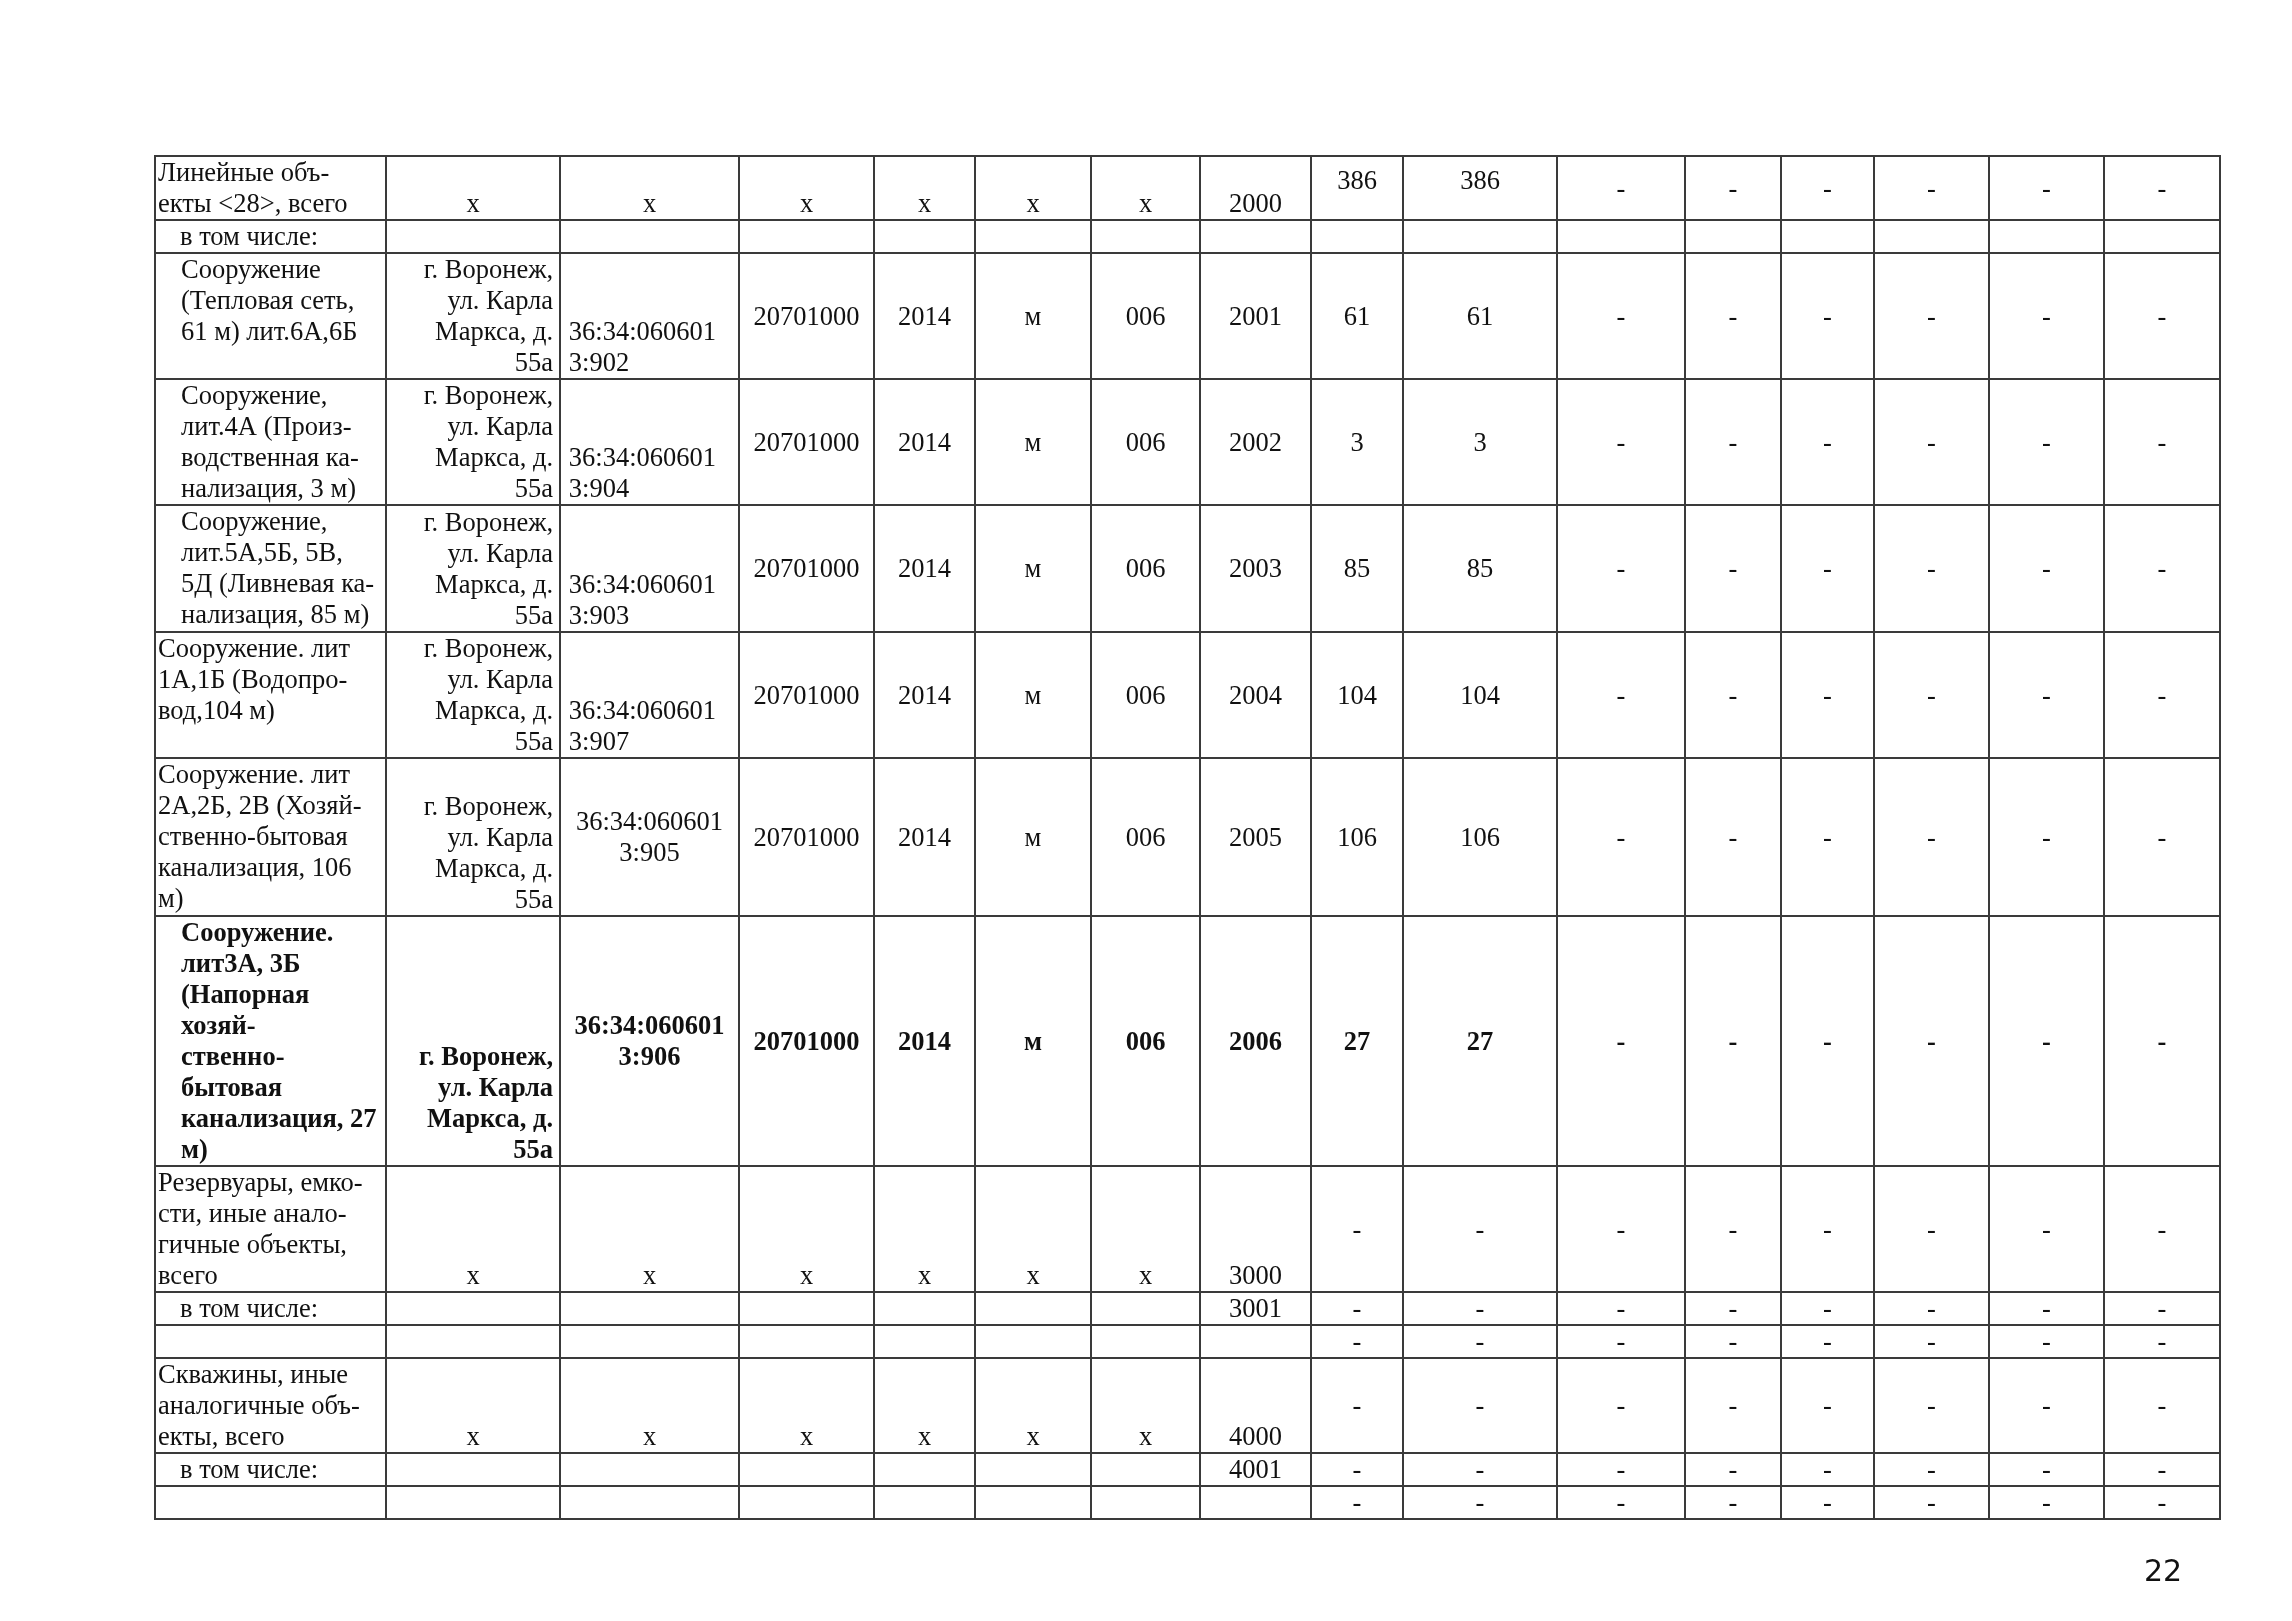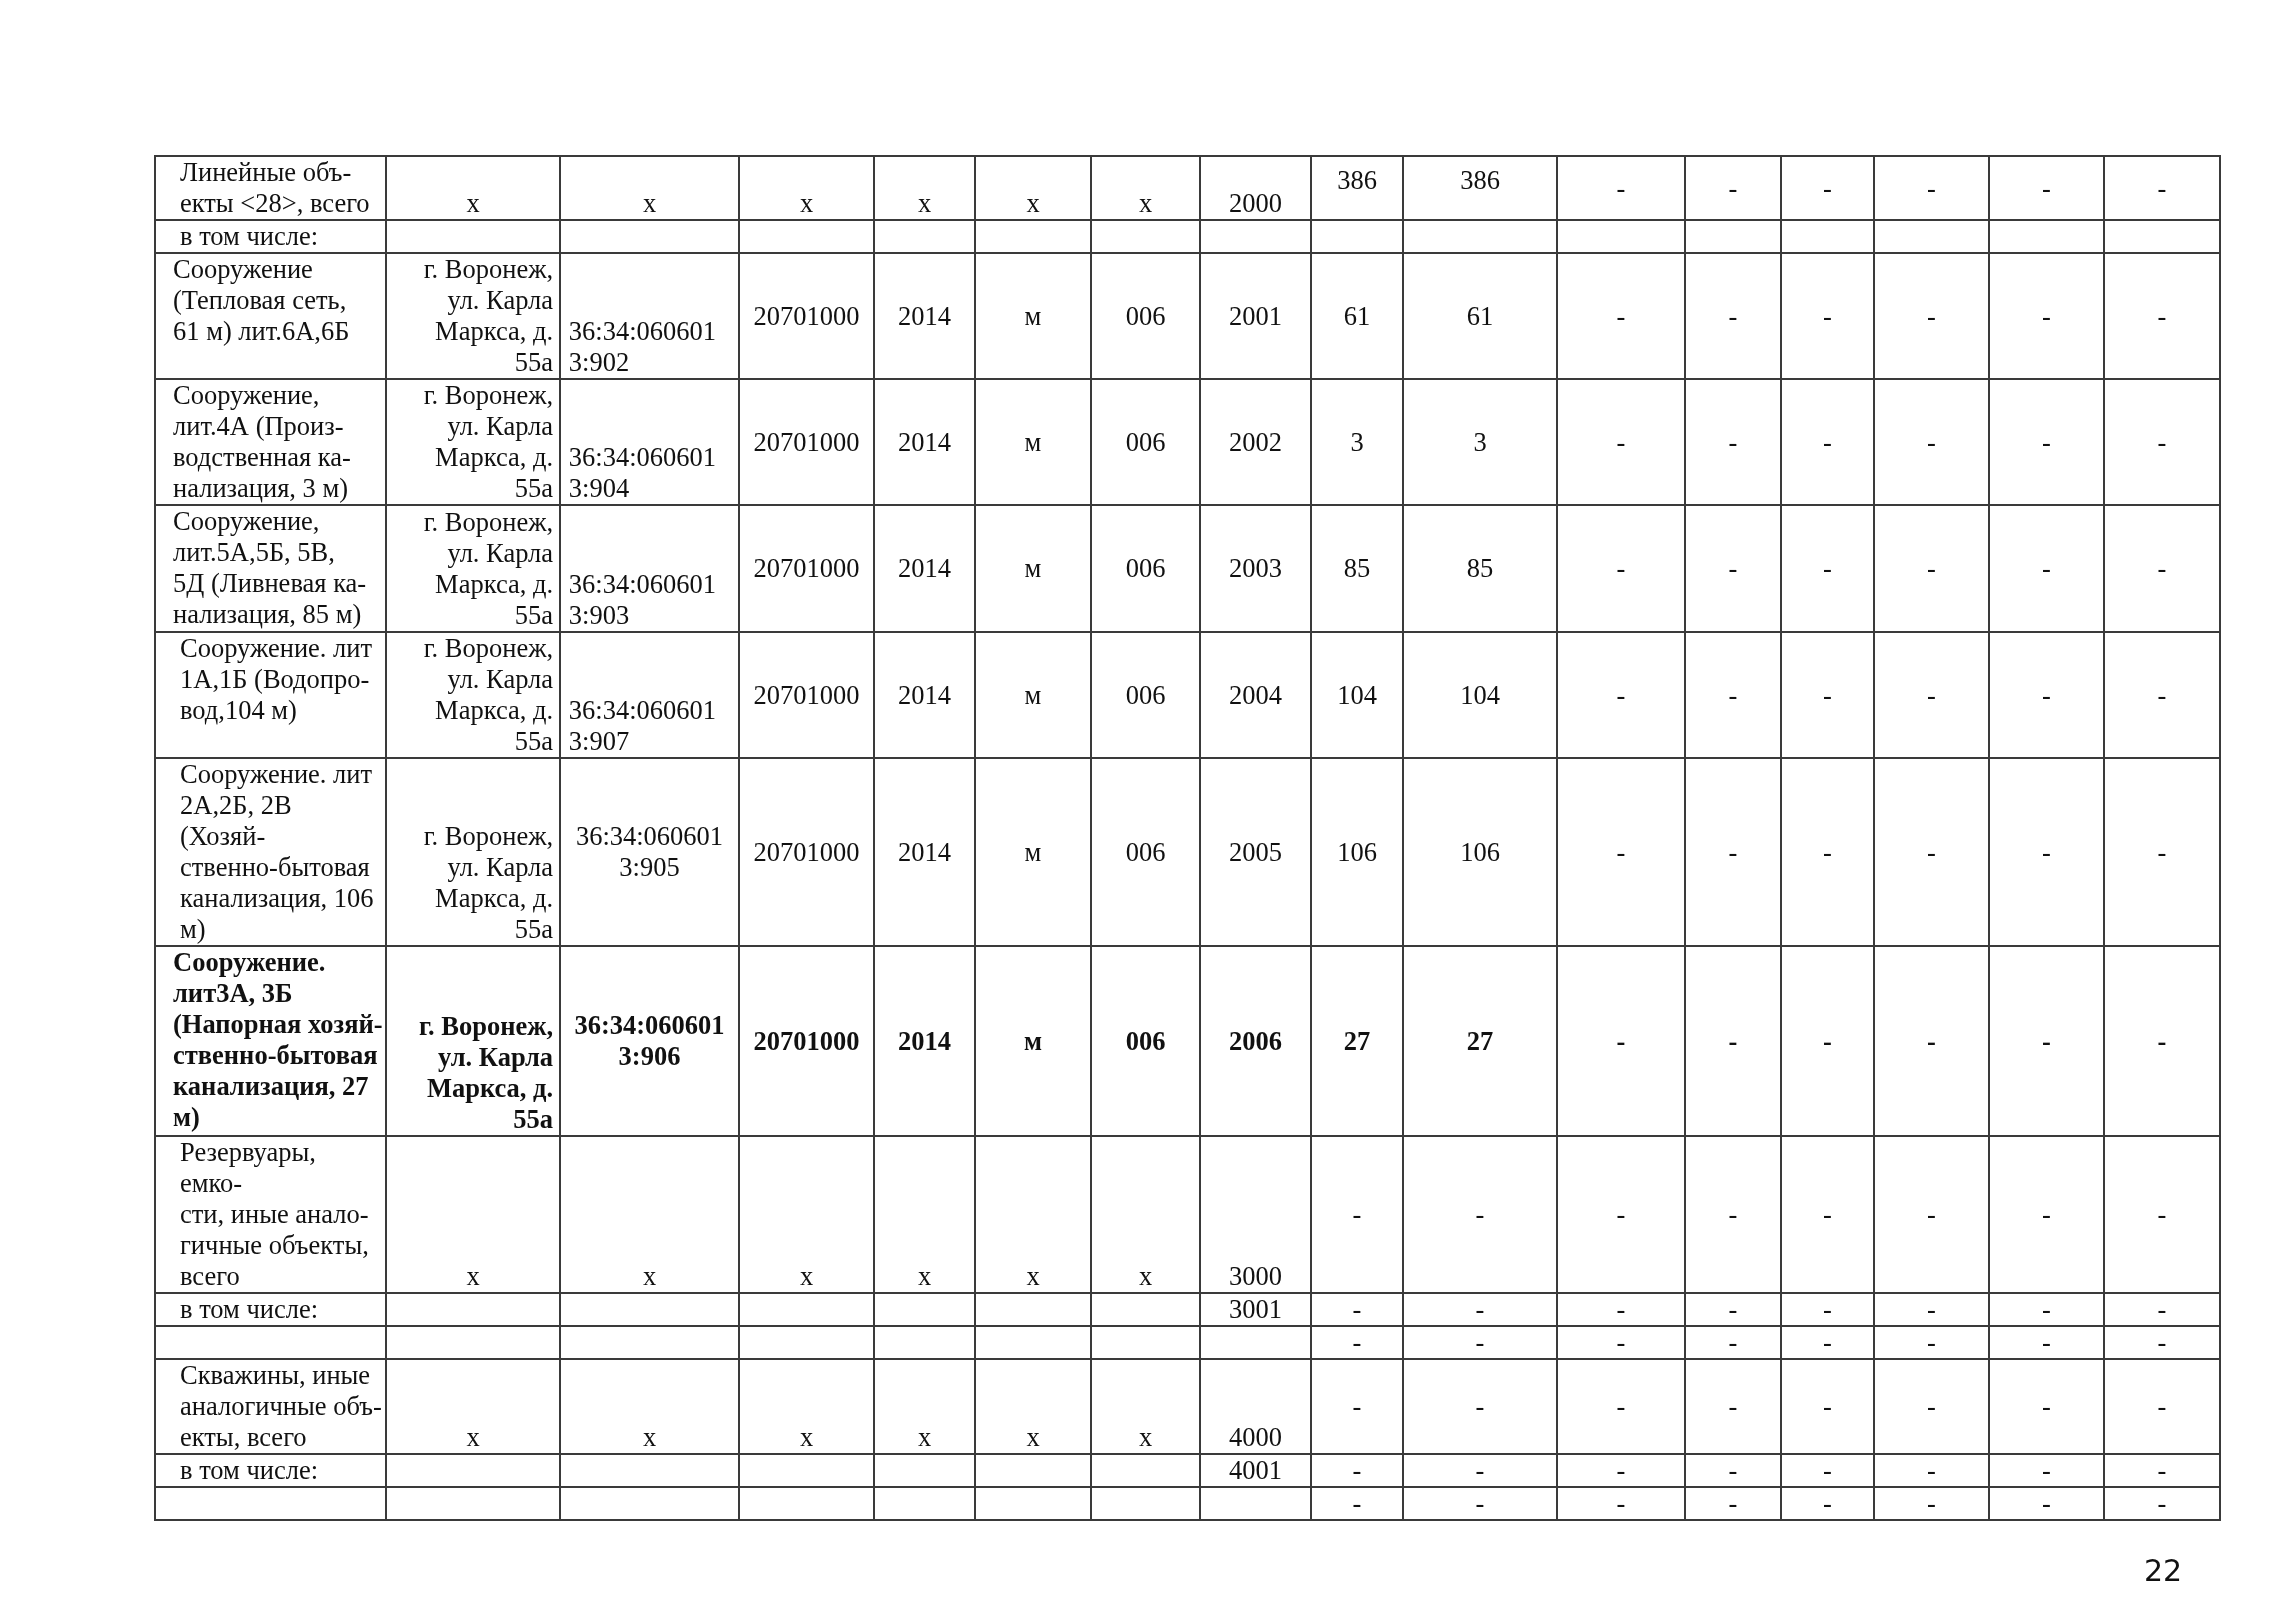--- a/index.html
+++ b/index.html
@@ -7,22 +7,22 @@
   .page-table {
     position: absolute; left: 154px; top: 155px;
     border-collapse: collapse; table-layout: fixed;
     font-family: "Liberation Serif", "DejaVu Serif", serif;
     font-size: 26.5px; line-height: 31px; color: #111;
   }
   .page-table td {
     border: 2px solid #3a3a3a; padding: 0 5.9px; vertical-align: middle;
     text-align: center; overflow: hidden; box-sizing: border-box;
   }
-  .page-table td.name { text-align: left; vertical-align: top; padding-left: 24px; padding-right: 2px; }
-  .page-table td.name.indent { padding-left: 17px; }
+  .page-table td.name { text-align: left; vertical-align: top; padding-left: 2px; padding-right: 2px; }
+  .page-table td.name.indent { padding-left: 25px; }
   .page-table td.sub { text-align: left; padding-left: 24px; vertical-align: middle; }
   .page-table td.addr { text-align: right; vertical-align: bottom; padding-left: 8px; }
   .page-table td.cad-bottom { text-align: left; vertical-align: bottom; padding-left: 7.8px; }
   .page-table td.bottom { vertical-align: bottom; }
   .page-table td.dash { vertical-align: middle; }
   .page-number {
     position: absolute; left: 2109px; top: 1553px;
     font-family: "DejaVu Sans", "Liberation Sans", sans-serif; font-size: 30px; color: #111; margin-left: 35px;
   }
 </style>

